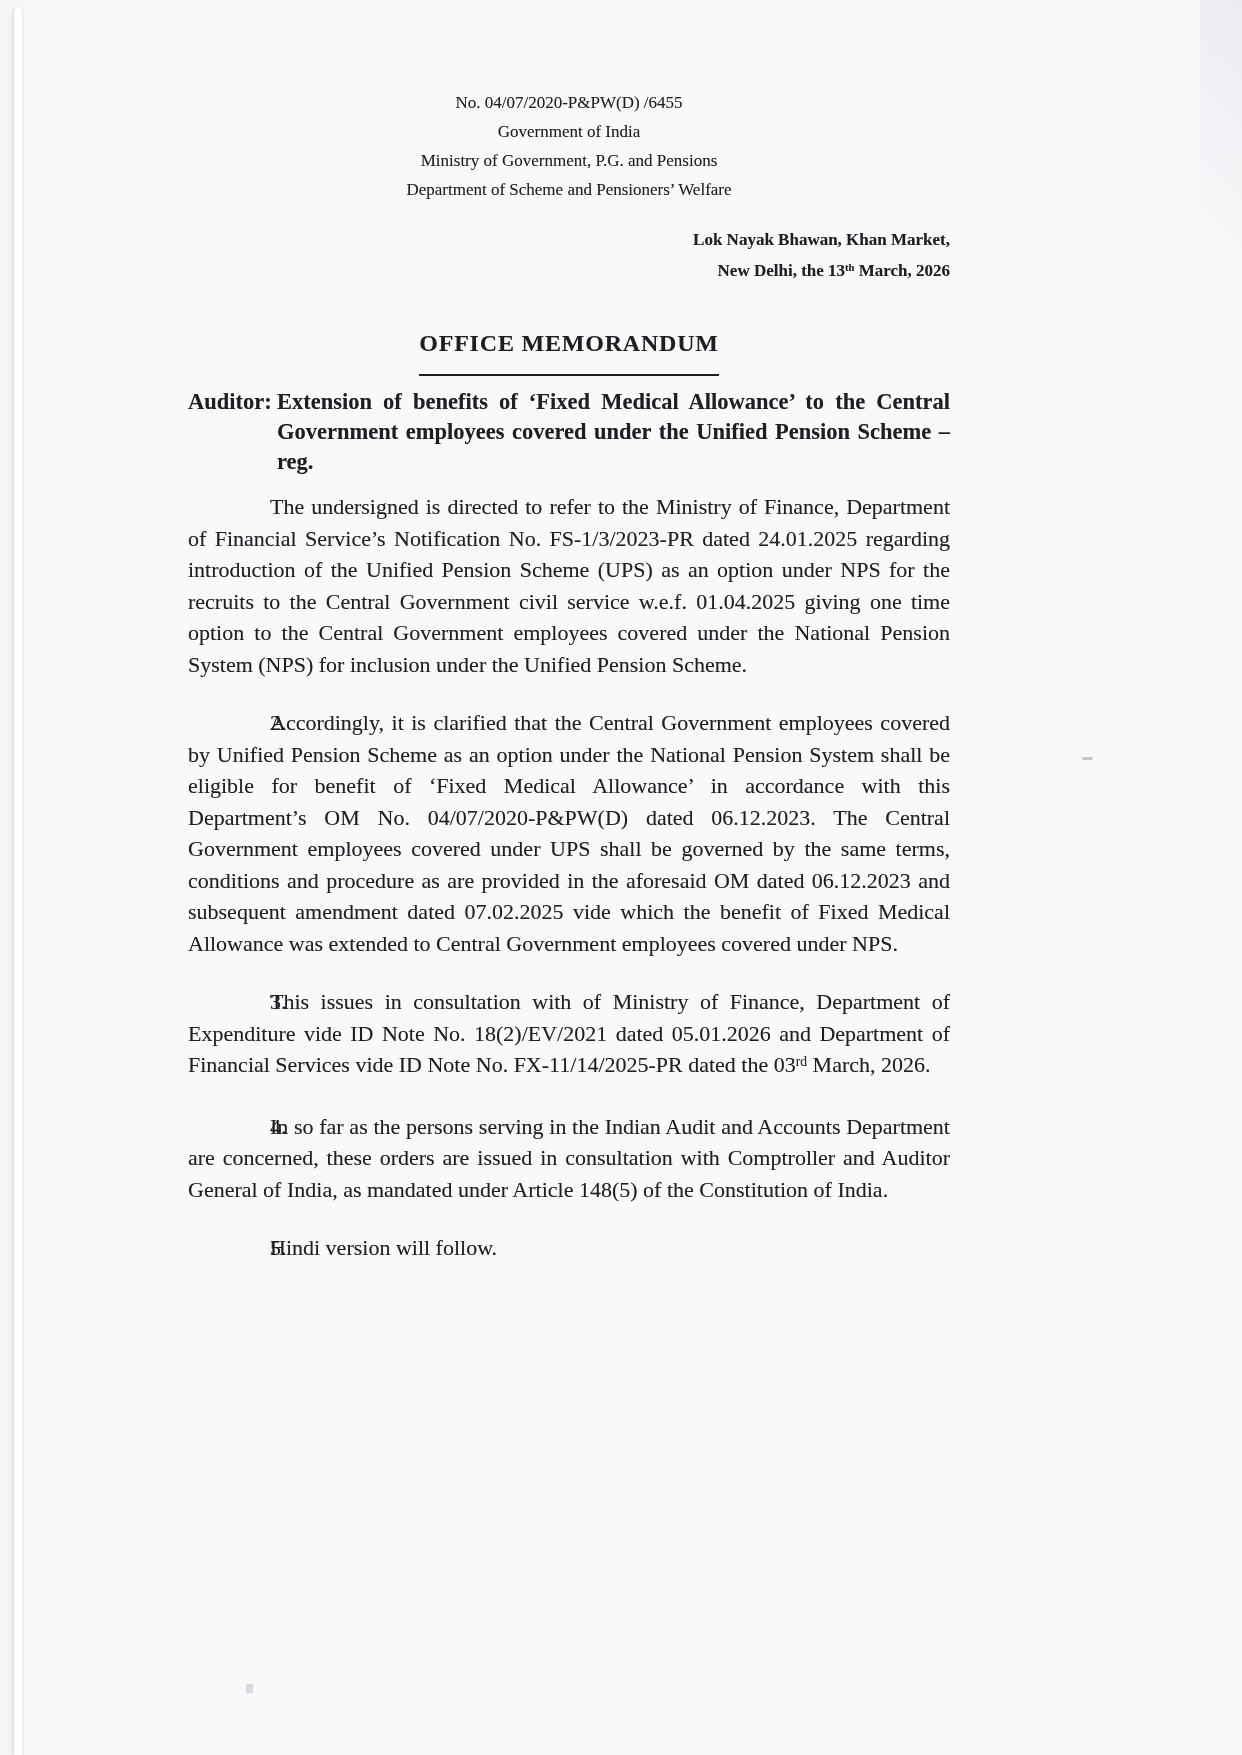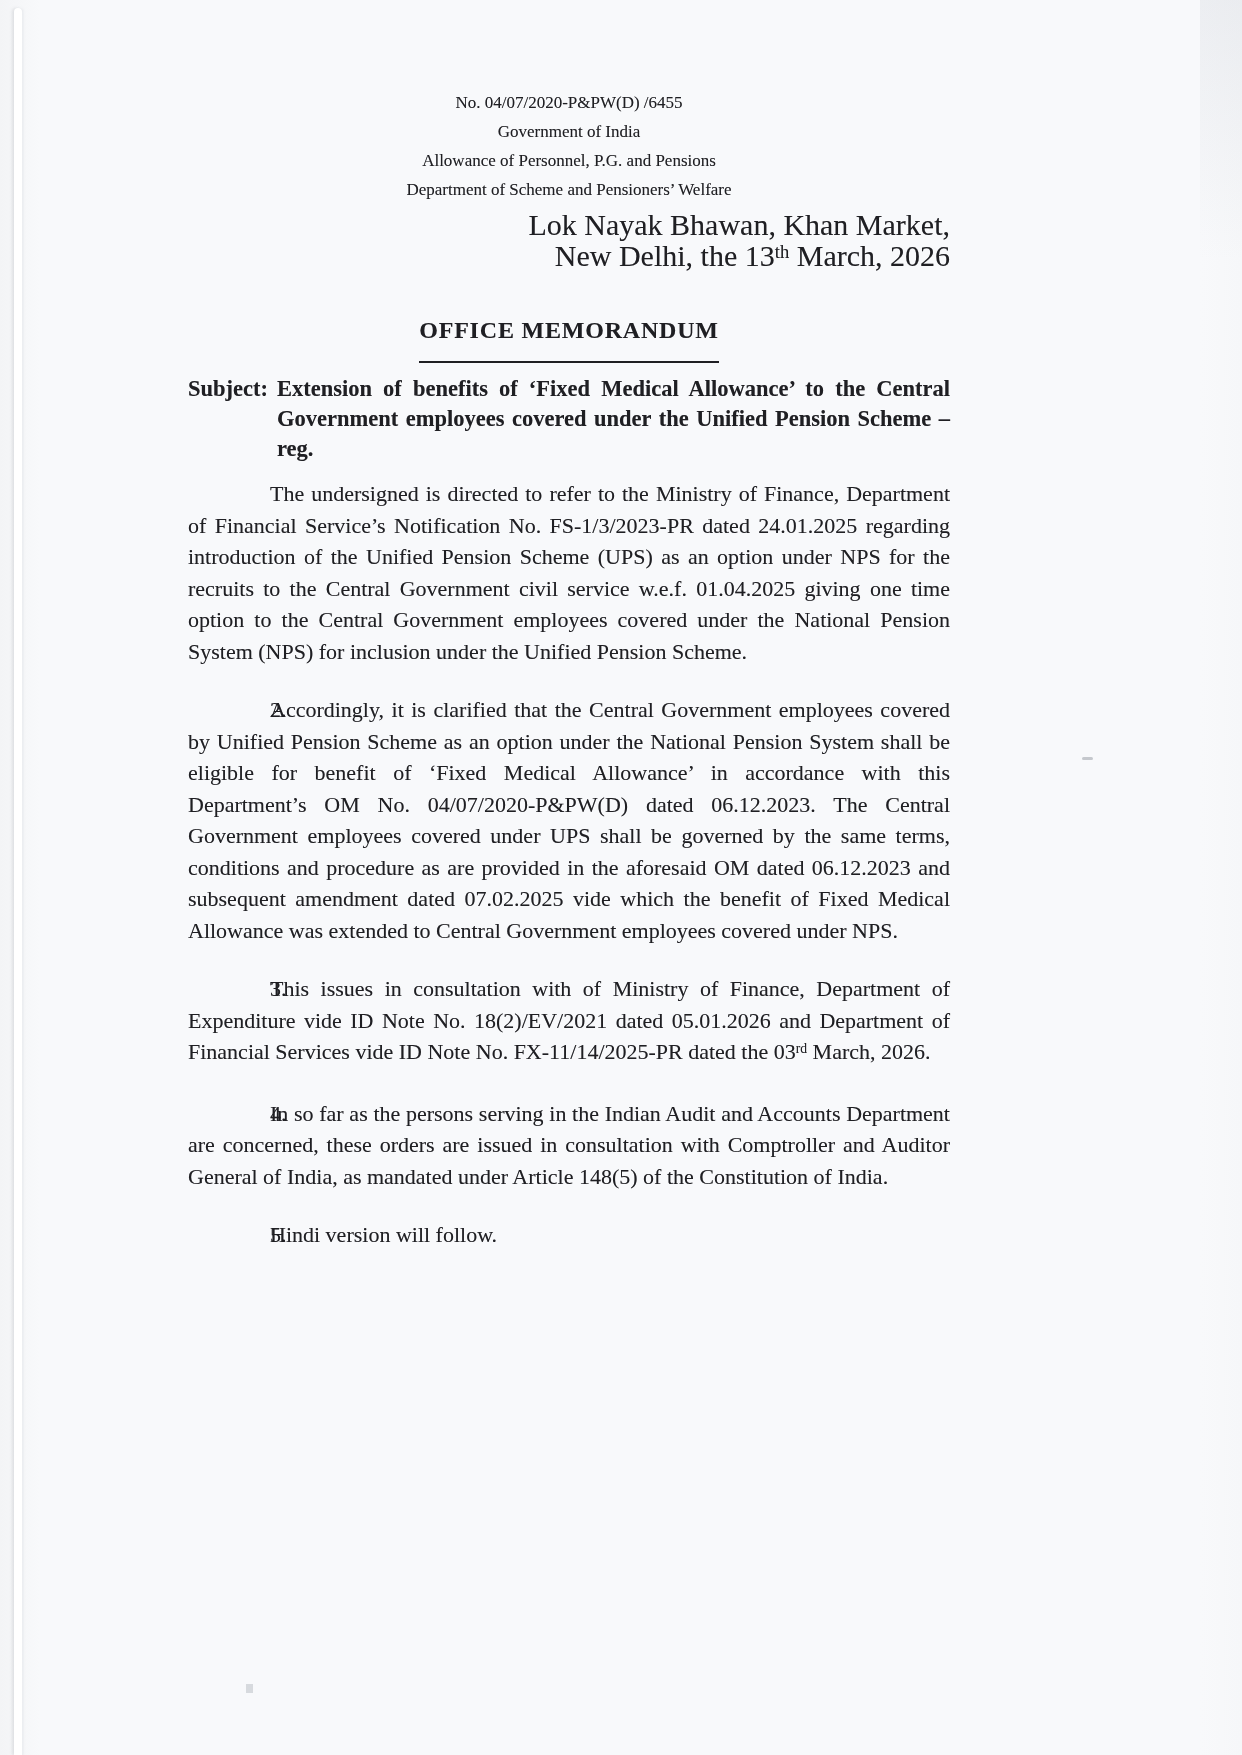--- a/index.html
+++ b/index.html
@@ -18,21 +18,21 @@
   .page-edge {
     position: absolute; left: 14px; top: 8px; bottom: 0; width: 8px;
     background: #ffffff;
     box-shadow: -2px 0 3px rgba(120,125,135,0.18), 2px 0 2px rgba(160,165,175,0.10);
     border-radius: 4px 4px 0 0;
   }
   .content {
     position: absolute; left: 188px; top: 88px; width: 762px;
   }
   .ref-header { text-align: center; font-size: 17px; line-height: 29px; }
-  .dateline { text-align: right; font-size: 30px; line-height: 31px; margin-top: 5px; }
+  .dateline { text-align: right; font-size: 17px; line-height: 31px; margin-top: 20px; font-weight: bold; }
   .memo-title { text-align: center; margin-top: 42px; font-size: 24px; font-weight: bold; }
   .memo-title .underlined {
     border-bottom: 2.5px solid #1f1f23; padding-bottom: 18px; letter-spacing: 0.8px;
   }
   .subject {
     margin-top: 30px; font-size: 22.5px; line-height: 30px; font-weight: bold;
     padding-left: 89px; position: relative; text-align: justify;
   }
   .subject-label { position: absolute; left: 0; top: 0; }
   .para {
@@ -62,35 +62,35 @@
 
 <div class="scan-page">
   <div class="page-edge"></div>
   <div class="corner-shade"></div>
 
   <div class="content text-ink">
 
     <div class="ref-header">
       <div>No. 04/07/2020-P&amp;PW(D) /6455</div>
       <div>Government of India</div>
-      <div>Allowance of Personnel, P.G. and Pensions</div>
+      <div>Ministry of Government, P.G. and Pensions</div>
       <div>Department of Scheme and Pensioners’ Welfare</div>
     </div>
 
     <div class="dateline">
       <div>Lok Nayak Bhawan, Khan Market,</div>
       <div><span>New Delhi, the 13</span><span class="sup">th</span><span> March, 2026</span></div>
     </div>
 
     <div class="memo-title">
       <span class="underlined">OFFICE MEMORANDUM</span>
     </div>
 
     <div class="subject">
-      <span class="subject-label">Subject:</span>
+      <span class="subject-label">Auditor:</span>
       <span>Extension of benefits of ‘Fixed Medical Allowance’ to the Central Government employees covered under the Unified Pension Scheme – reg.</span>
     </div>
 
     <div class="para first">
       <span class="para-num"></span>
       <span>The undersigned is directed to refer to the Ministry of Finance, Department of Financial Service’s Notification No. FS-1/3/2023-PR dated 24.01.2025 regarding introduction of the Unified Pension Scheme (UPS) as an option under NPS for the recruits to the Central Government civil service w.e.f. 01.04.2025 giving one time option to the Central Government employees covered under the National Pension System (NPS) for inclusion under the Unified Pension Scheme.</span>
     </div>
 
     <div class="para">
       <span class="para-num">2.</span>

